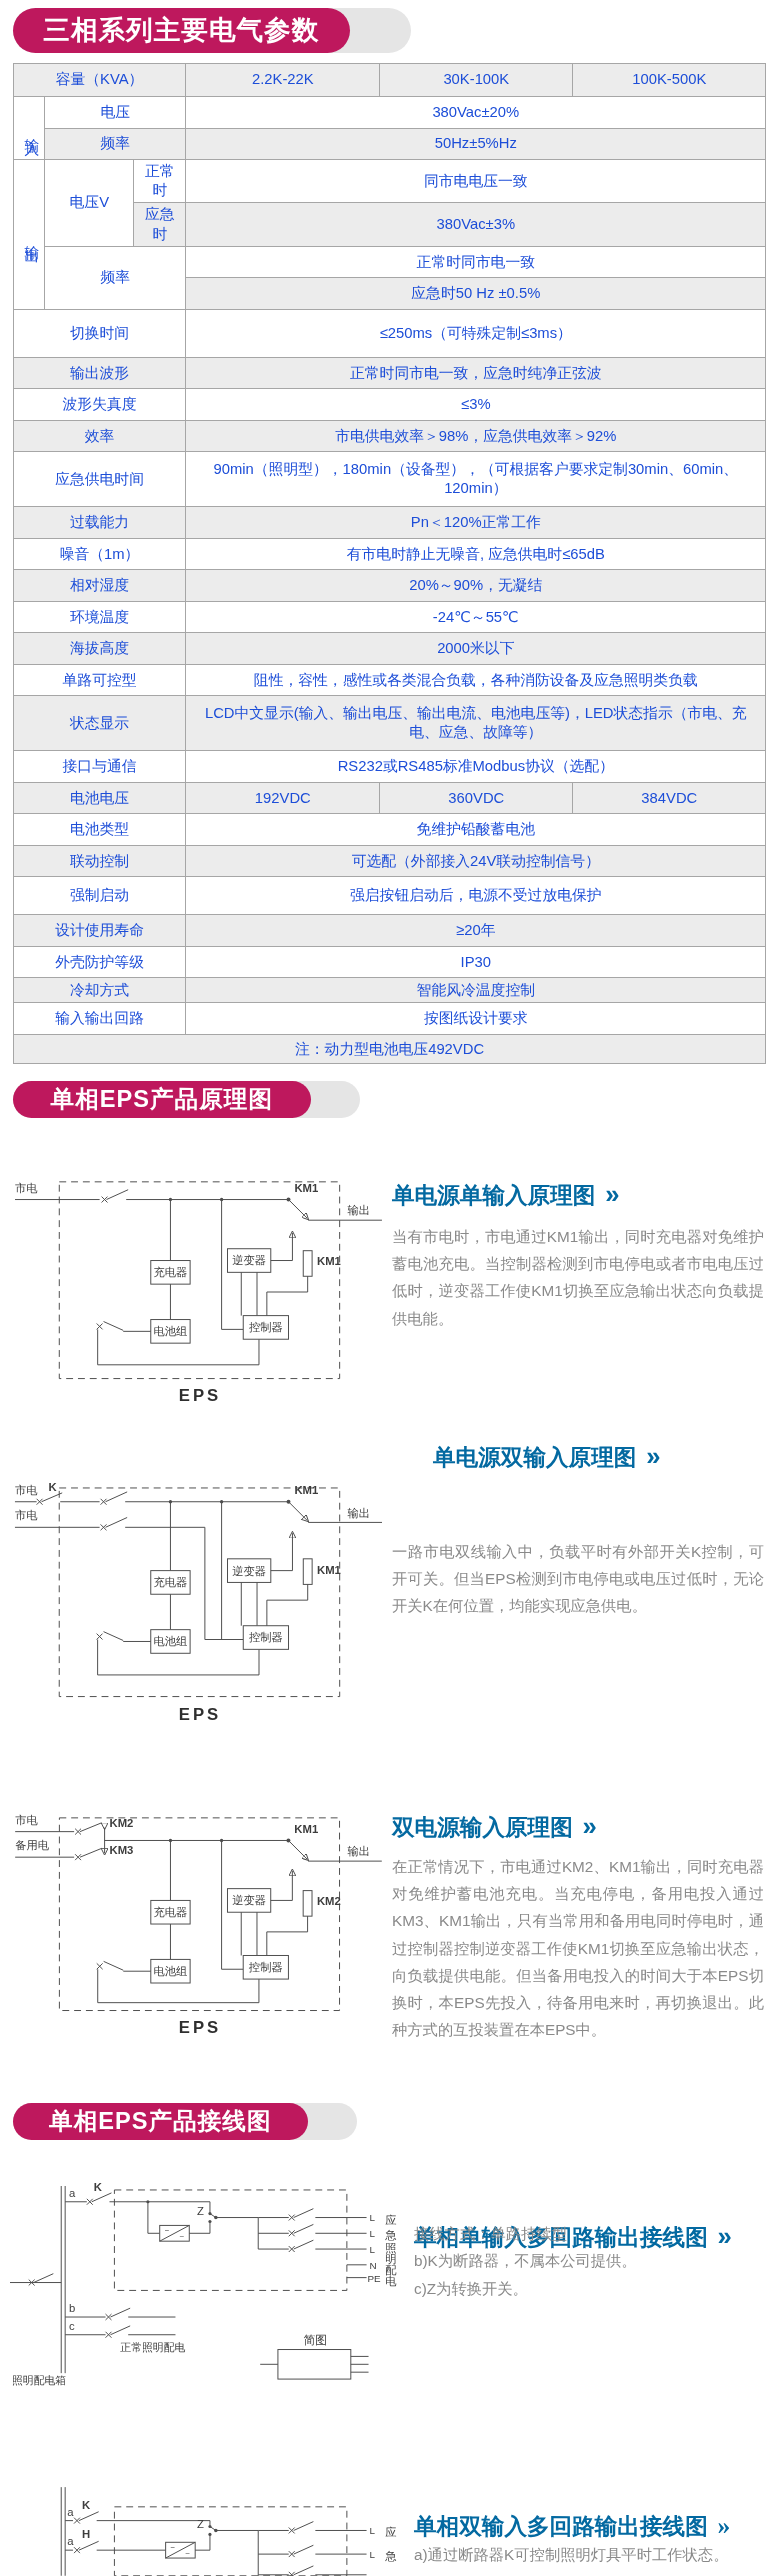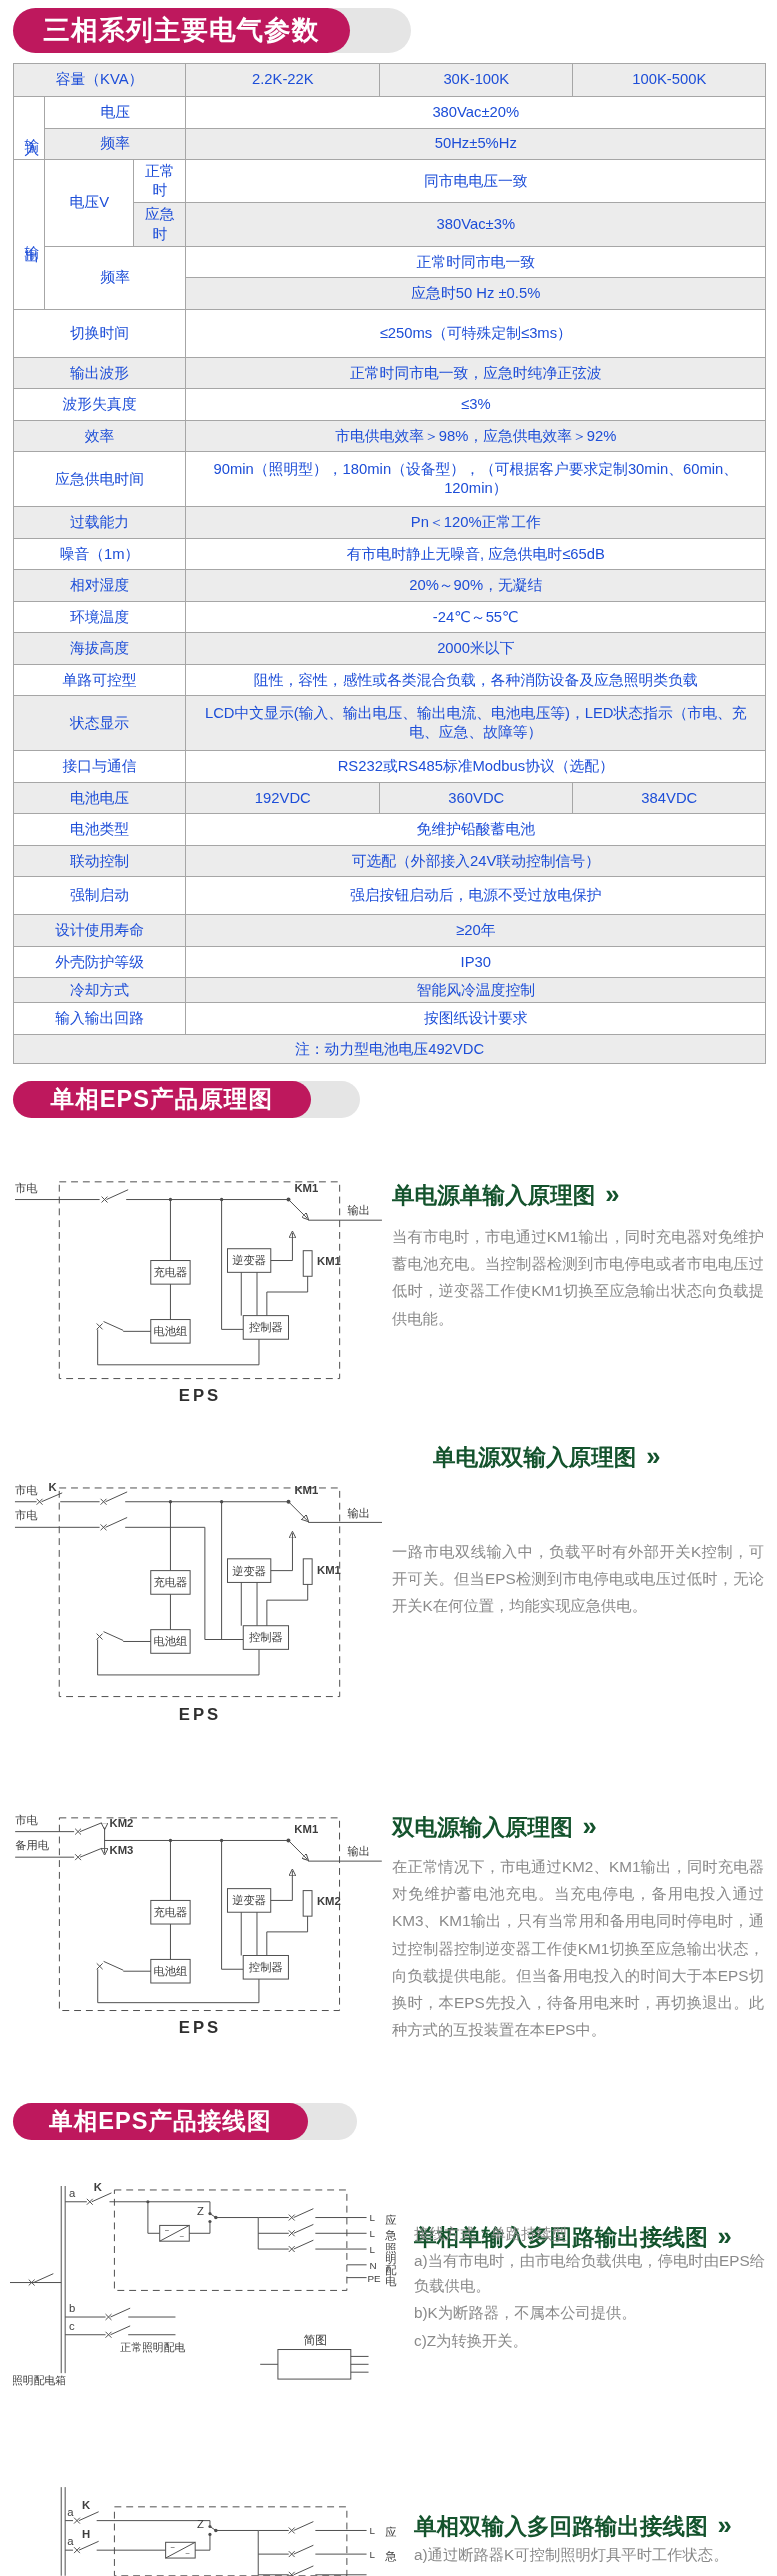--- a/index.html
+++ b/index.html
@@ -21,21 +21,21 @@
     border-collapse:collapse; table-layout:fixed;
     font-size:14.8px; color:#1d4ed8;
   }
   table.spec td {
     border:1px solid #a6a6a6; text-align:center;
     padding:2px 7.9px; line-height:1.3; overflow:hidden;
   }
   td.g { background:#ececec; }
   .vtext { writing-mode:vertical-lr; text-orientation:upright; display:inline-block; letter-spacing:3px; }
   
-  .sec-title { position:absolute; color:#14532d; font-size:22.6px; font-weight:bold; white-space:nowrap; }
+  .sec-title { position:absolute; color:#0369a1; font-size:22.6px; font-weight:bold; white-space:nowrap; }
   .sec-title .arrow { font-size:25.6px; margin-left:9.8px; letter-spacing:-2px; }
   .sec-body {
     position:absolute; color:#8a8a8a; font-size:15.3px;
     line-height:1.78; text-align:justify;
   }
   .sec-body .ln { margin-bottom:3px; line-height:1.6; }
   
   svg { position:absolute; overflow:visible; }
   svg line, svg path, svg rect { stroke:#4d4d4d; stroke-width:1; fill:none; }
   svg rect.bx { fill:#fff; }
@@ -442,21 +442,20 @@
     <line x1="346" y1="175" x2="364" y2="175"></line>
       <line x1="346" y1="183" x2="364" y2="183"></line>
       <line x1="346" y1="191" x2="364" y2="191"></line>
   </svg>
 
   <div class="sec-title" style="left:414px;top:2190px;margin-top:32px;">
     <span>单相单输入多回路输出接线图</span><span class="arrow">»</span>
   </div>
   <div class="sec-body" style="left:414px;top:2222px;width:351px;">
     <div class="ln">接线方式：单路持续型</div>
-    <div class="ln">a)当有市电时，由市电给负载供电，停电时由EPS给负载供电。</div>
     <div class="ln">b)K为断路器，不属本公司提供。</div>
     <div class="ln">c)Z为转换开关。</div>
   </div>
 
   <svg style="left:9.8px;top:2481px;" width="394" height="95" viewBox="0 0 400 96">
     <line x1="52" y1="6" x2="52" y2="96"></line>
       <line x1="56" y1="6" x2="56" y2="96"></line>
     <rect class="dash" x="106" y="26" width="236" height="70"></rect>
     <text x="58" y="35">a</text>
     <line x1="56" y1="40" x2="64" y2="40"></line>
@@ -495,21 +494,21 @@
     <line x1="252" y1="95" x2="283" y2="95"></line>
       <use href="#xm" x="286" y="95"></use>
       <line x1="288" y1="95" x2="308" y2="86"></line>
       <line x1="310" y1="95" x2="362" y2="95"></line>
     <text x="365" y="54" style="font-size:10px">L</text>
     <text x="365" y="78" style="font-size:10px">L</text>
     <text x="381" y="56">应</text>
     <text x="381" y="80">急</text>
   </svg>
 
-  <div class="sec-title" style="left:414px;top:2511px;">
+  <div class="sec-title" style="left:414px;top:2511px;font-family:Liberation Serif, serif;">
     <span>单相双输入多回路输出接线图</span><span class="arrow">»</span>
   </div>
   <div class="sec-body" style="left:414px;top:2543px;width:354px;">
     <div class="ln">a)通过断路器K可控制照明灯具平时工作状态。</div>
   </div>
 
 </div>
 
 
 </body></html>

